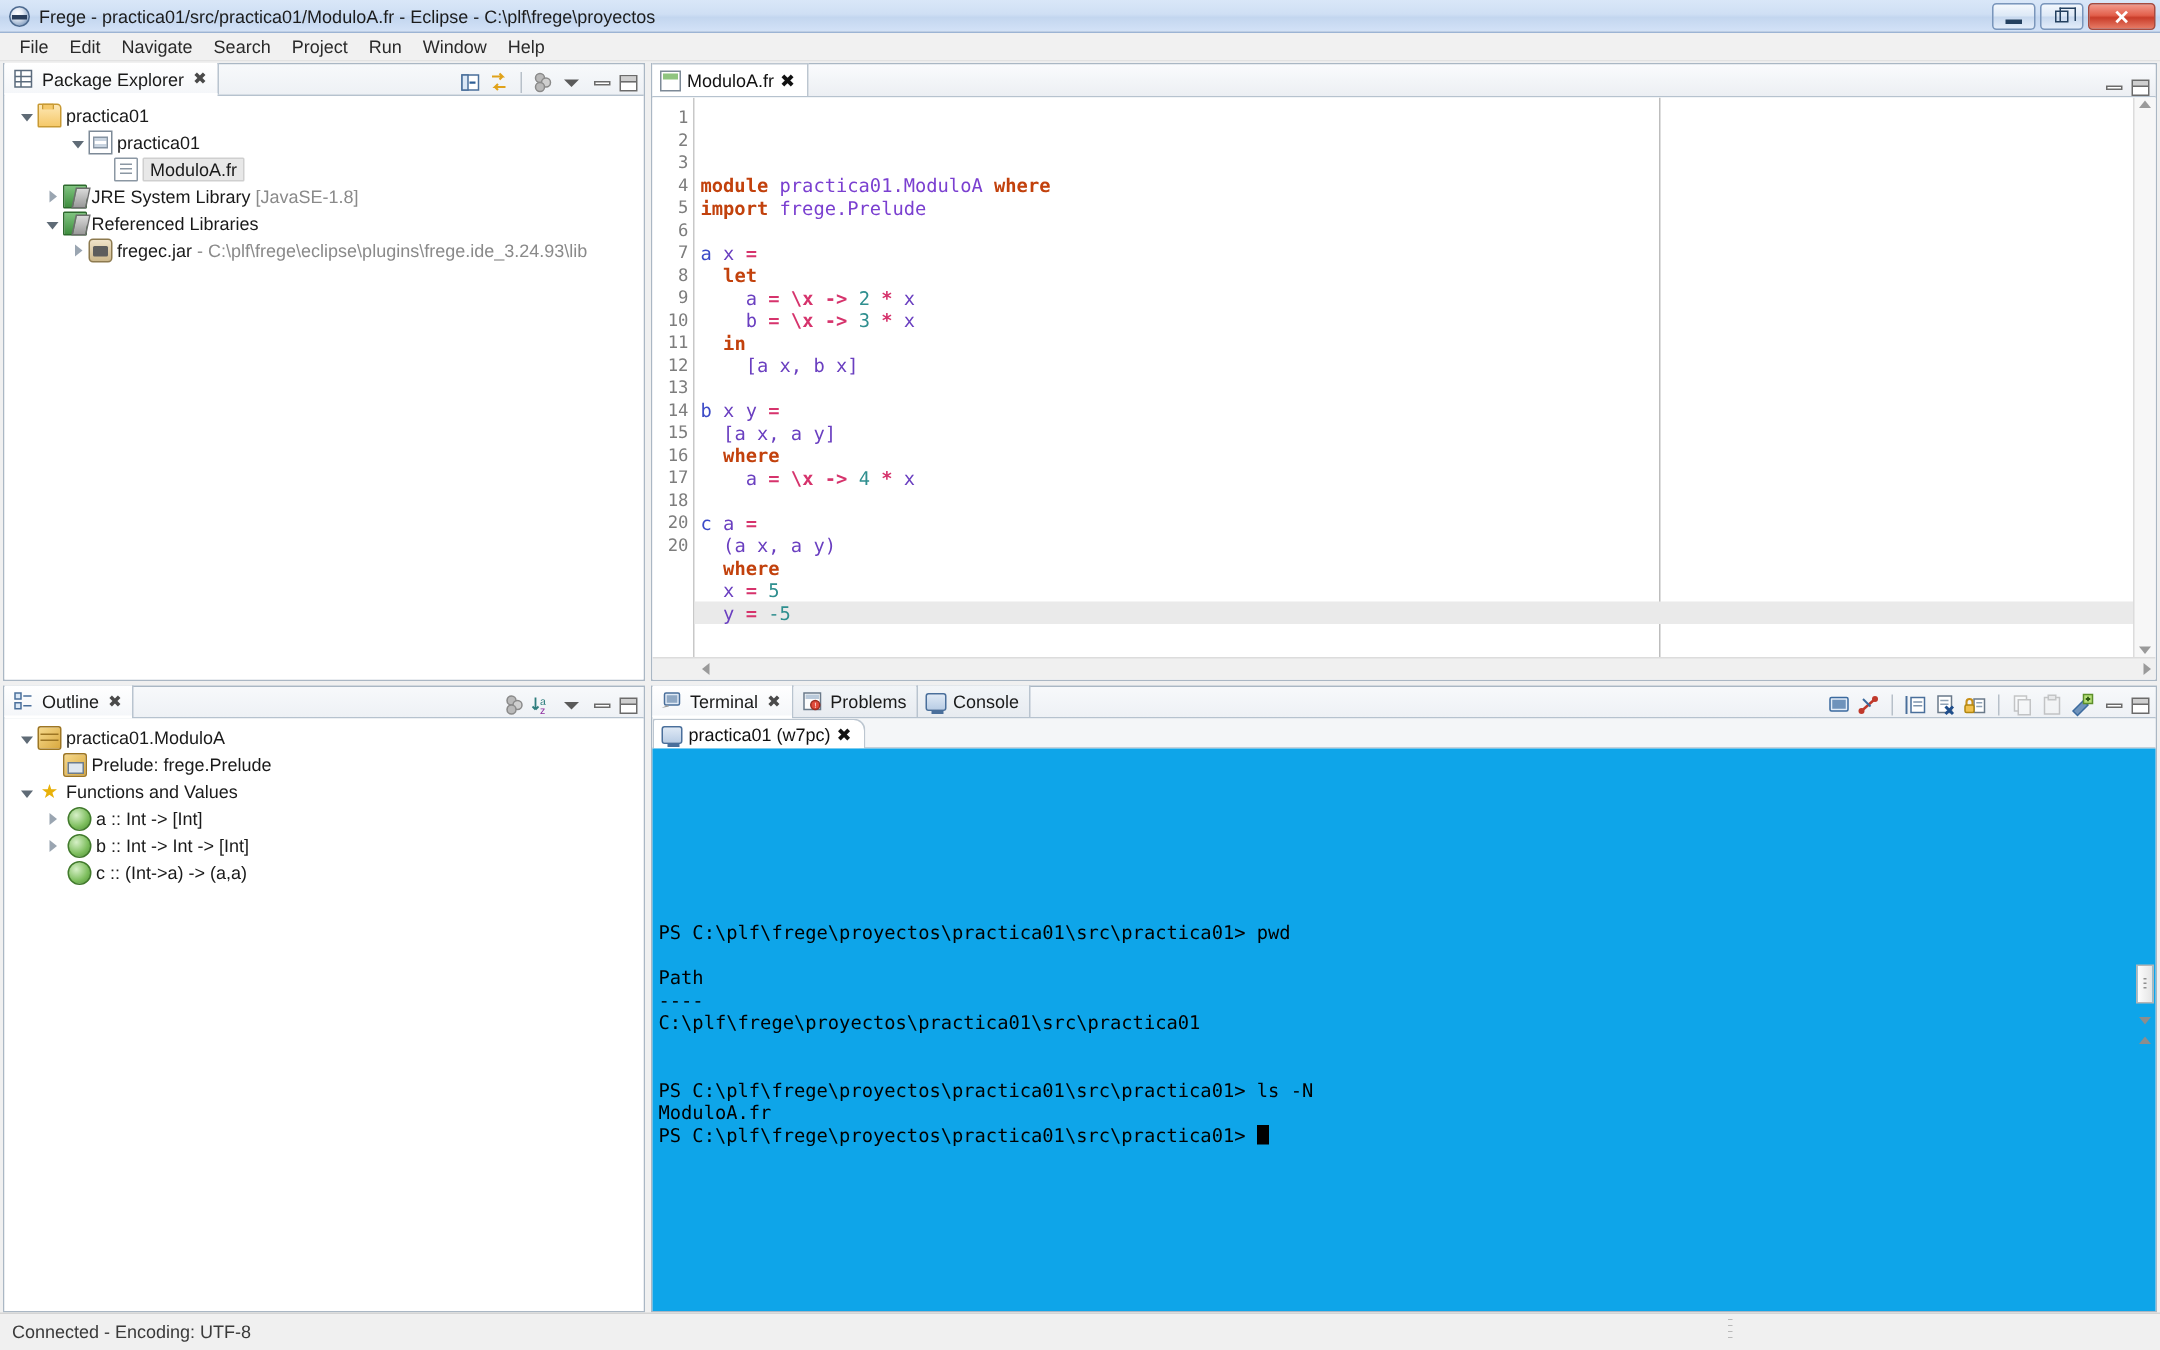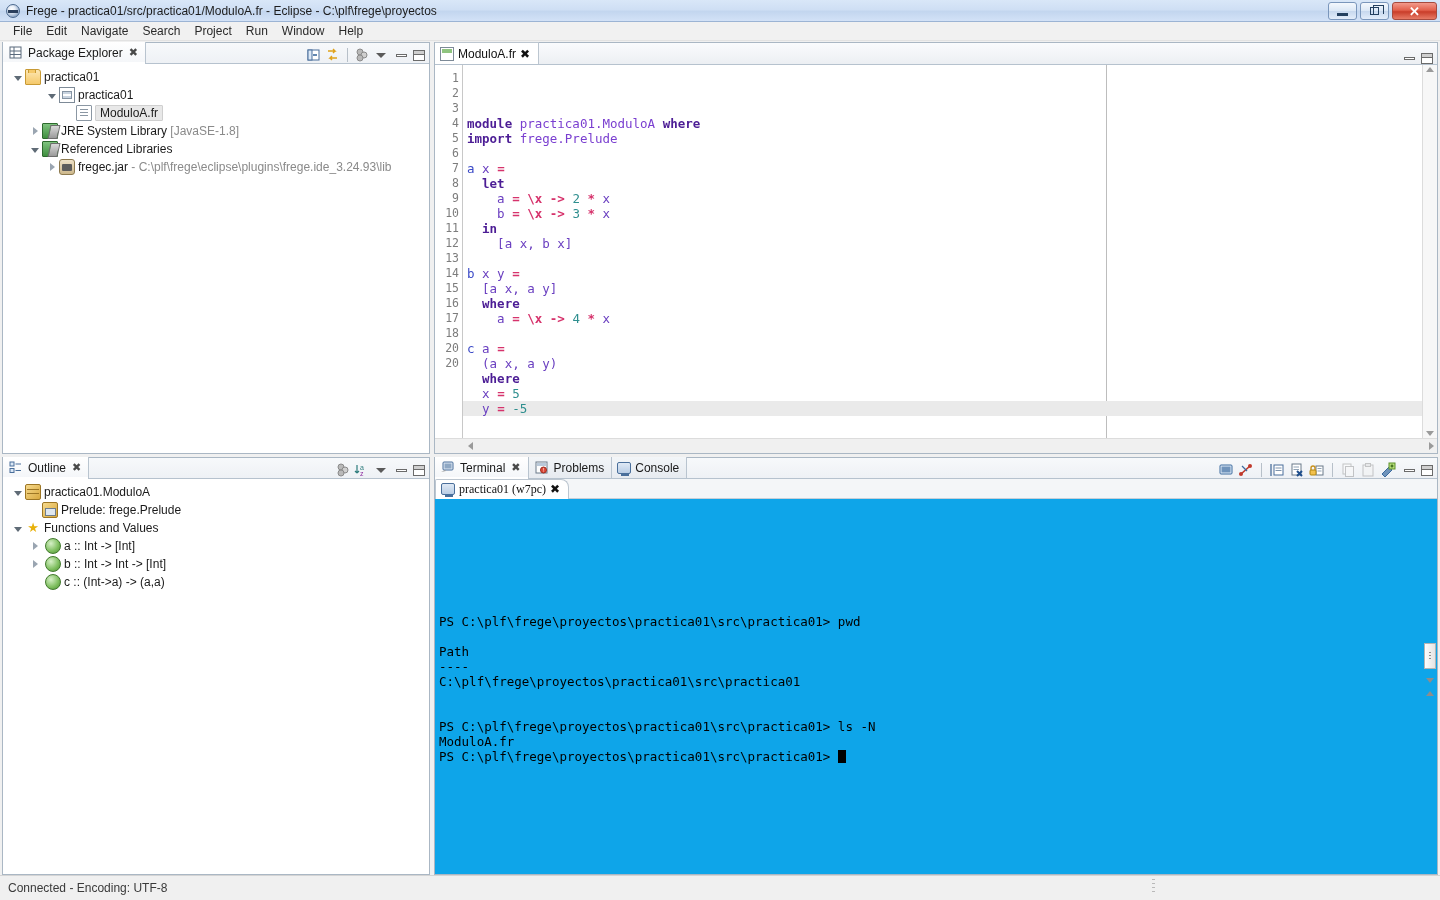--- a/index.html
+++ b/index.html
@@ -170,21 +170,21 @@
     line-height:15px; user-select:none;
     border-right: 1px solid #c8c8c8;
   }
   .code {
     flex:1 1 auto; position:relative; padding:6px 0 0 4px;
     font-family:"DejaVu Sans Mono", monospace; font-size:12.5px; line-height:15px;
     white-space: pre; overflow:hidden; color:#000;
   }
   .code .ln { height:15px; position:relative; z-index:2; }
   .code .ln.cur { background:#eaeaea; margin-left:-4px; padding-left:4px; }
-  .kw  { color:#4c1d95; font-weight:bold; }
+  .kw  { color:#c2410c; font-weight:bold; }
   .mod { color:#7a3fd0; }
   .op  { color:#d6336c; font-weight:bold; }
   .num { color:#2f8f8f; }
   .id  { color:#3b4ac7; }
   .pl  { color:#6a3fc0; }
   .marginline { position:absolute; top:0; bottom:0; width:1px; background:#bdbdbd; z-index:1; }
   .vscroll {
     width:15px; flex:0 0 auto; background:#f7f7f7; border-left:1px solid #dcdcdc;
     display:flex; flex-direction:column; justify-content:space-between; align-items:center; padding:2px 0;
   }
@@ -192,21 +192,21 @@
   .sc-arrow-dn { width:0;height:0;border-left:4px solid transparent;border-right:4px solid transparent;border-top:5px solid #9a9a9a; }
   .hscroll {
     height:15px; flex:0 0 auto; background:#f0f0f0; border-top:1px solid #dcdcdc;
     display:flex; align-items:center; padding:0 3px;
   }
   .sc-arrow-l { width:0;height:0;border-top:4px solid transparent;border-bottom:4px solid transparent;border-right:5px solid #9a9a9a; margin-left:30px;}
   .sc-arrow-r { width:0;height:0;border-top:4px solid transparent;border-bottom:4px solid transparent;border-left:5px solid #9a9a9a; margin-left:auto;}
 
   
   .term-tabbar { height:21px; background:linear-gradient(180deg,#f7f9fb,#eef1f5); display:flex; align-items:flex-end; border-bottom:1px solid #b6c2ce; flex:0 0 auto; }
-  .term-subtab-bar { height:20px; background:#f4f6f8; display:flex; align-items:center; border-bottom:1px solid #c6cfd8; flex:0 0 auto;font-family:Liberation Serif, serif; }
+  .term-subtab-bar { height:20px; background:#f4f6f8; display:flex; align-items:flex-start; border-bottom:1px solid #c6cfd8; flex:0 0 auto; }
   .subtab {
     height:20px; display:flex; align-items:center; gap:4px; padding:0 8px 0 5px;
     background:#ffffff; border:1px solid #bcc6d0; border-bottom:none; border-radius:2px 8px 0 0;
     font-size:12px; color:#111; white-space:nowrap;
   }
   .i-console { width:14px; height:12px; background:linear-gradient(180deg,#dfe9f5,#b9cde5); border:1px solid #4a6f9b; border-radius:2px; position:relative; display:inline-block; }
   .i-console::after { content:""; position:absolute; left:3px; bottom:-3px; width:8px; height:2px; background:#4a6f9b; }
   .term-body { flex:1 1 auto; display:flex; background:#0ea5e9; min-height:0;align-items:center; }
   .term-text {
     flex:1 1 auto; padding:4px 0 0 4px;

